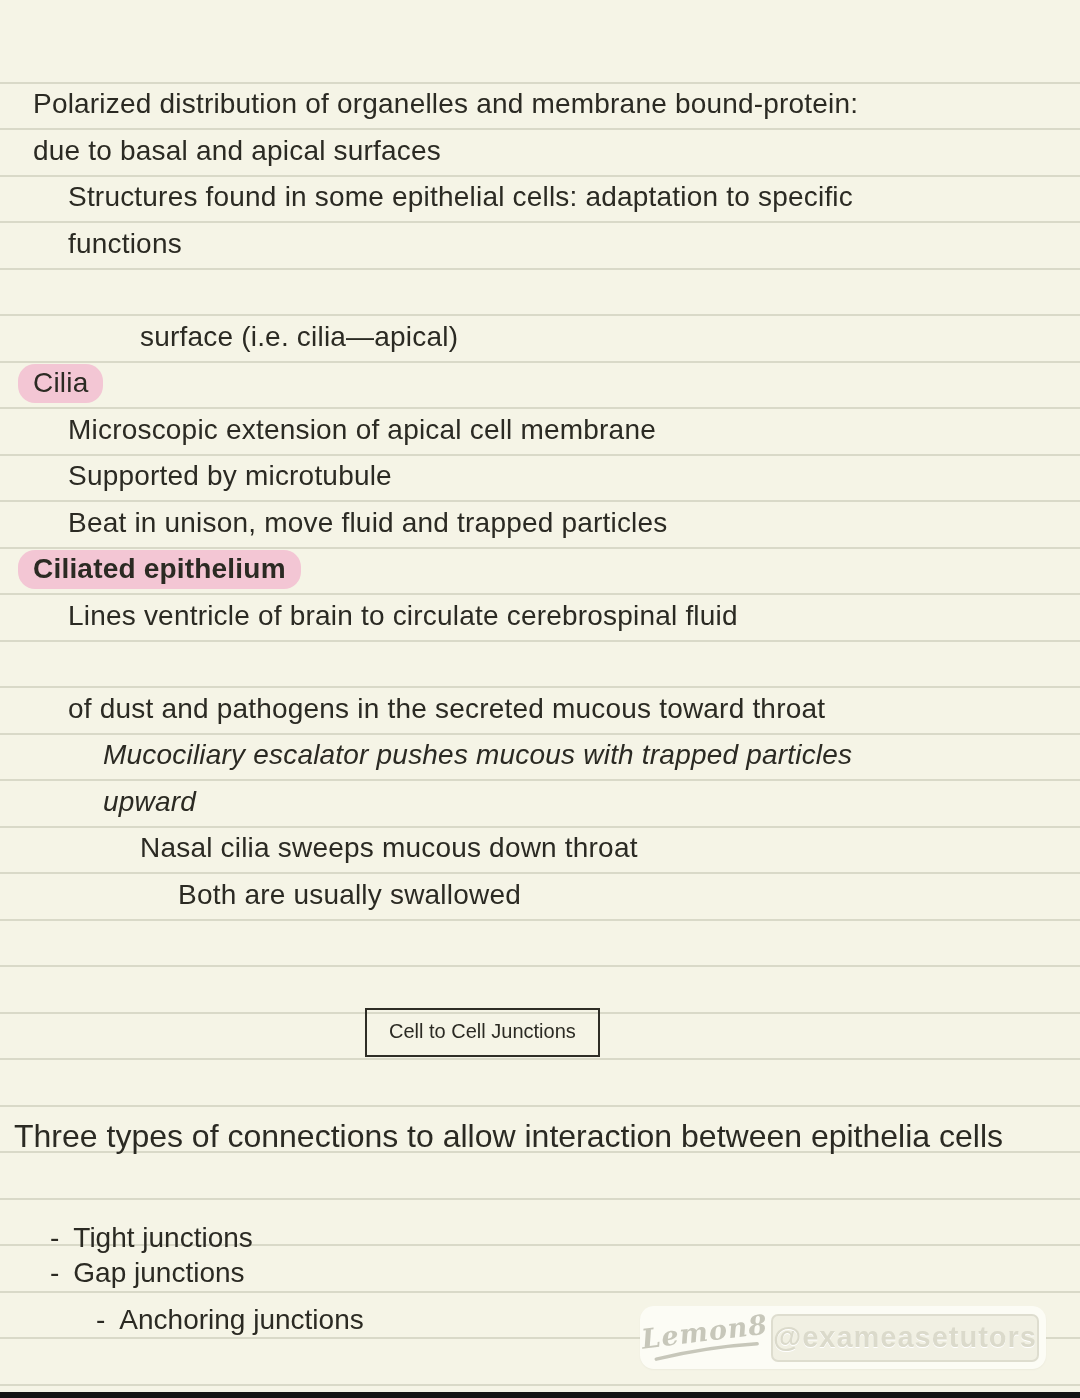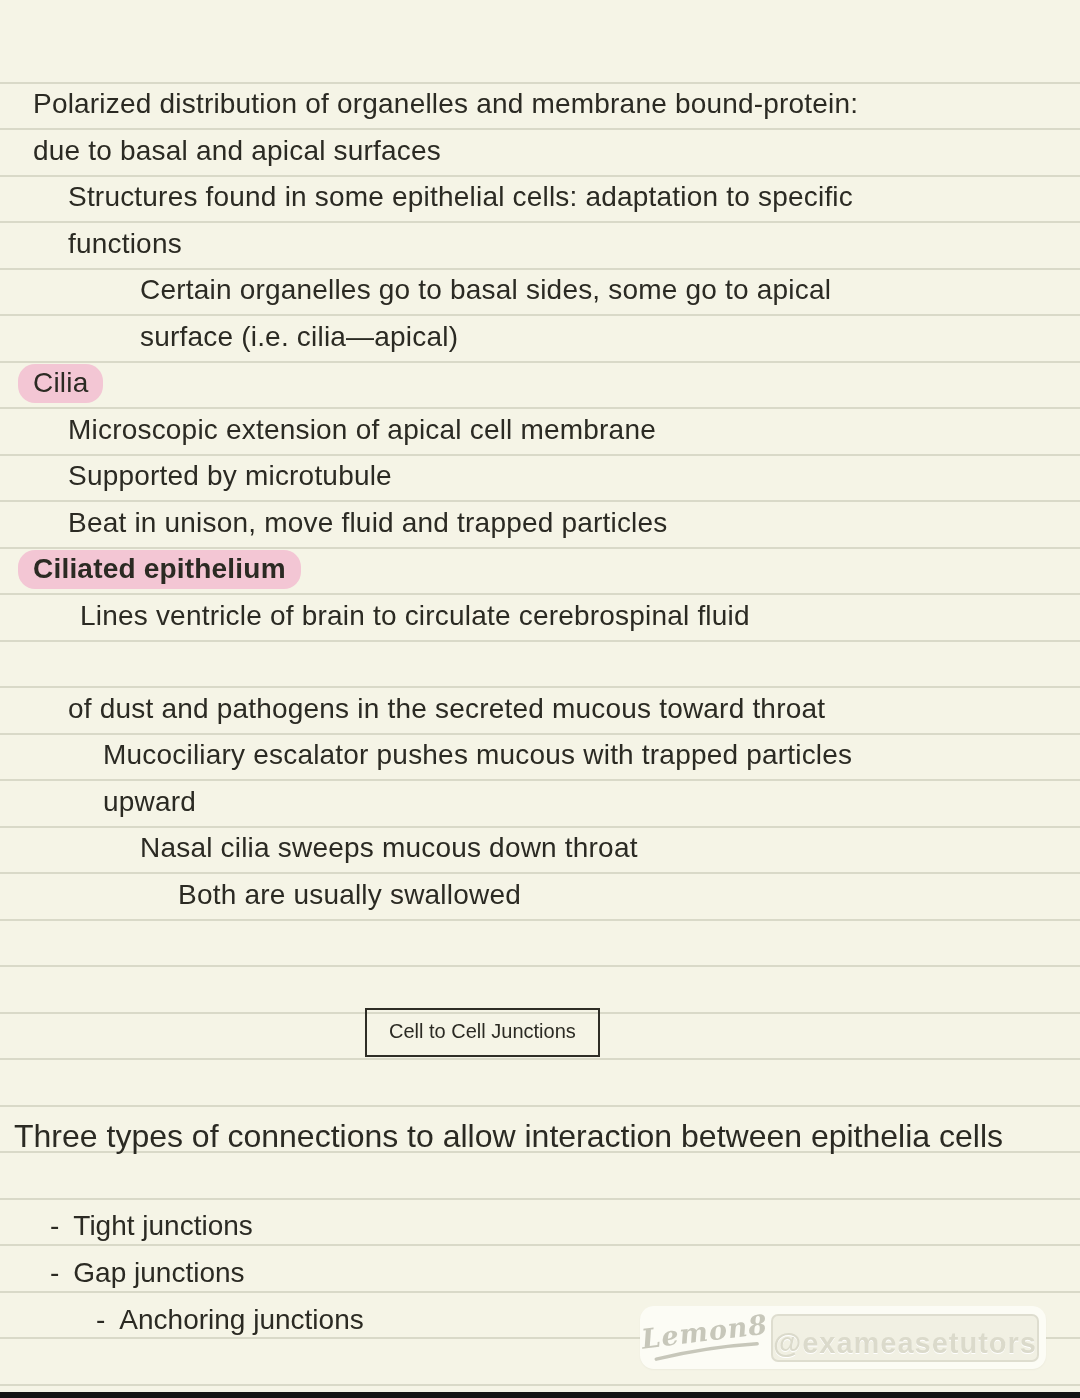--- a/index.html
+++ b/index.html
@@ -26,21 +26,21 @@
   .notes{position:absolute;inset:0;}
   .note-line{
     position:absolute;
     white-space:nowrap;
     font-size:28px;
     letter-spacing:0.2px;
     line-height:38px;
   }
   .indent-0{left:33px;}
   .indent-1{left:68px;}
-  .indent-2{left:103px;}
+  .indent-2{left:103px;font-style:italic;}
   .indent-3{left:140px;}
   .indent-4{left:178px;}
   .hl{
     background:var(--hl);
     border-radius:17px;
     padding:3px 15px 5px 15px;
     margin-left:-15px;
   }
   .title-box{
     position:absolute;
@@ -94,21 +94,21 @@
   }
   .l8-swoosh{margin-top:1px;}
   .handle-badge{
     flex:1;
     height:48px;
     margin-right:7px;
     background:#f1f0e3;
     border:2px solid #deddcf;
     border-radius:7px;
     display:flex;
-    align-items:flex-end;
+    align-items:center;
     justify-content:center;
   }
   .handle-text{
     font-size:29px;
     font-weight:bold;
     letter-spacing:1px;
     color:#dbdacb;
     text-shadow:0 1px 0 #ffffff;
   }
   .bottom-bar{
@@ -151,43 +151,42 @@
     <div class="rule" style="top: 1290.5px;"></div>
     <div class="rule" style="top: 1337px;"></div>
     <div class="rule" style="top: 1383.5px;"></div>
   </div>
 
 <div class="notes">
     <div class="note-line indent-0" style="top: 85px;"><span>Polarized distribution of organelles and membrane bound-protein:</span></div>
     <div class="note-line indent-0" style="top: 131.5px;"><span>due to basal and apical surfaces</span></div>
     <div class="note-line indent-1" style="top: 178px;"><span>Structures found in some epithelial cells: adaptation to specific</span></div>
     <div class="note-line indent-1" style="top: 224.5px;"><span>functions</span></div>
-    <div class="note-line indent-3" style="top: 271px;"><span>Certain organelles go to basal sides, some go to apical</span></div>
     <div class="note-line indent-3" style="top: 317.5px;"><span>surface (i.e. cilia—apical)</span></div>
     <div class="note-line indent-0" style="top: 364px;"><span class="hl">Cilia</span></div>
     <div class="note-line indent-1" style="top: 410.5px;"><span>Microscopic extension of apical cell membrane</span></div>
     <div class="note-line indent-1" style="top: 457px;"><span>Supported by microtubule</span></div>
     <div class="note-line indent-1" style="top: 503.5px;"><span>Beat in unison, move fluid and trapped particles</span></div>
     <div class="note-line indent-0" style="top: 550px; font-weight: bold;"><span class="hl">Ciliated epithelium</span></div>
-    <div class="note-line indent-1" style="top: 596.5px; margin-left: 12px;"><span>Lines ventricle of brain to circulate cerebrospinal fluid</span></div>
+    <div class="note-line indent-1" style="top: 596.5px;"><span>Lines ventricle of brain to circulate cerebrospinal fluid</span></div>
     <div class="note-line indent-1" style="top: 689.5px;"><span>of dust and pathogens in the secreted mucous toward throat</span></div>
     <div class="note-line indent-2" style="top: 736px;"><span>Mucociliary escalator pushes mucous with trapped particles</span></div>
     <div class="note-line indent-2" style="top: 782.5px;"><span>upward</span></div>
     <div class="note-line indent-3" style="top: 829px;"><span>Nasal cilia sweeps mucous down throat</span></div>
     <div class="note-line indent-4" style="top: 875.5px;"><span>Both are usually swallowed</span></div>
   </div>
 
 <div class="title-box">
   <span>Cell to Cell Junctions</span>
 </div>
 
 <div class="intro-line">Three types of connections to allow interaction between epithelia cells</div>
 
 <div class="bullets">
-    <div class="bullet-item" style="top: 0px;"><span class="bullet-dash">-</span><span>Tight junctions</span></div>
+    <div class="bullet-item" style="top: 12px;"><span class="bullet-dash">-</span><span>Tight junctions</span></div>
     <div class="bullet-item" style="top: 47px;"><span class="bullet-dash">-</span><span>Gap junctions</span></div>
     <div class="bullet-item" style="top: 94px; margin-left: 46px;"><span class="bullet-dash">-</span><span>Anchoring junctions</span></div>
   </div>
 
 <div class="watermark">
   <div class="l8-logo">
     <span class="l8-word">Lemon8</span>
     <svg class="l8-swoosh" width="110" height="10" viewBox="0 0 110 10">
       <path d="M4 7 Q 55 1 106 4" stroke="#c7c7ba" stroke-width="3.5" fill="none" stroke-linecap="round"></path>
     </svg>

